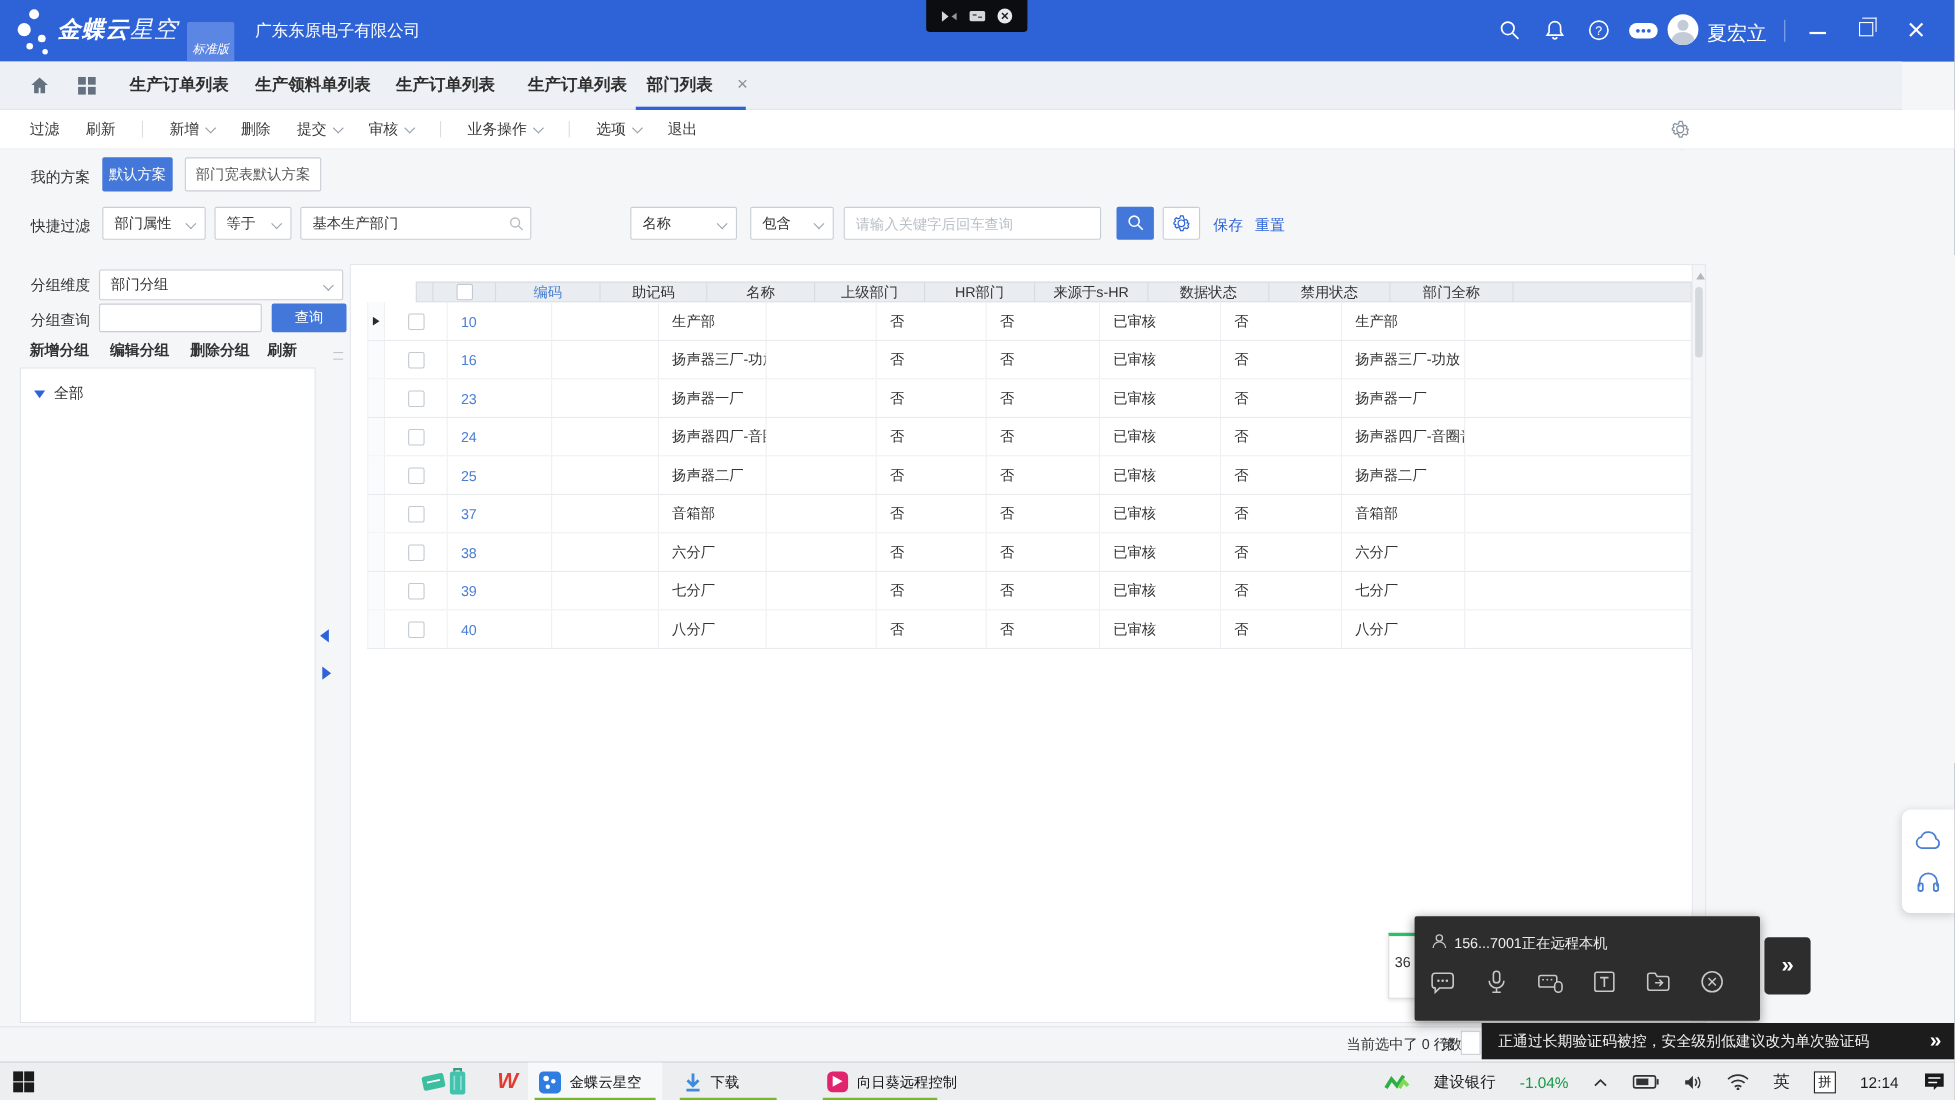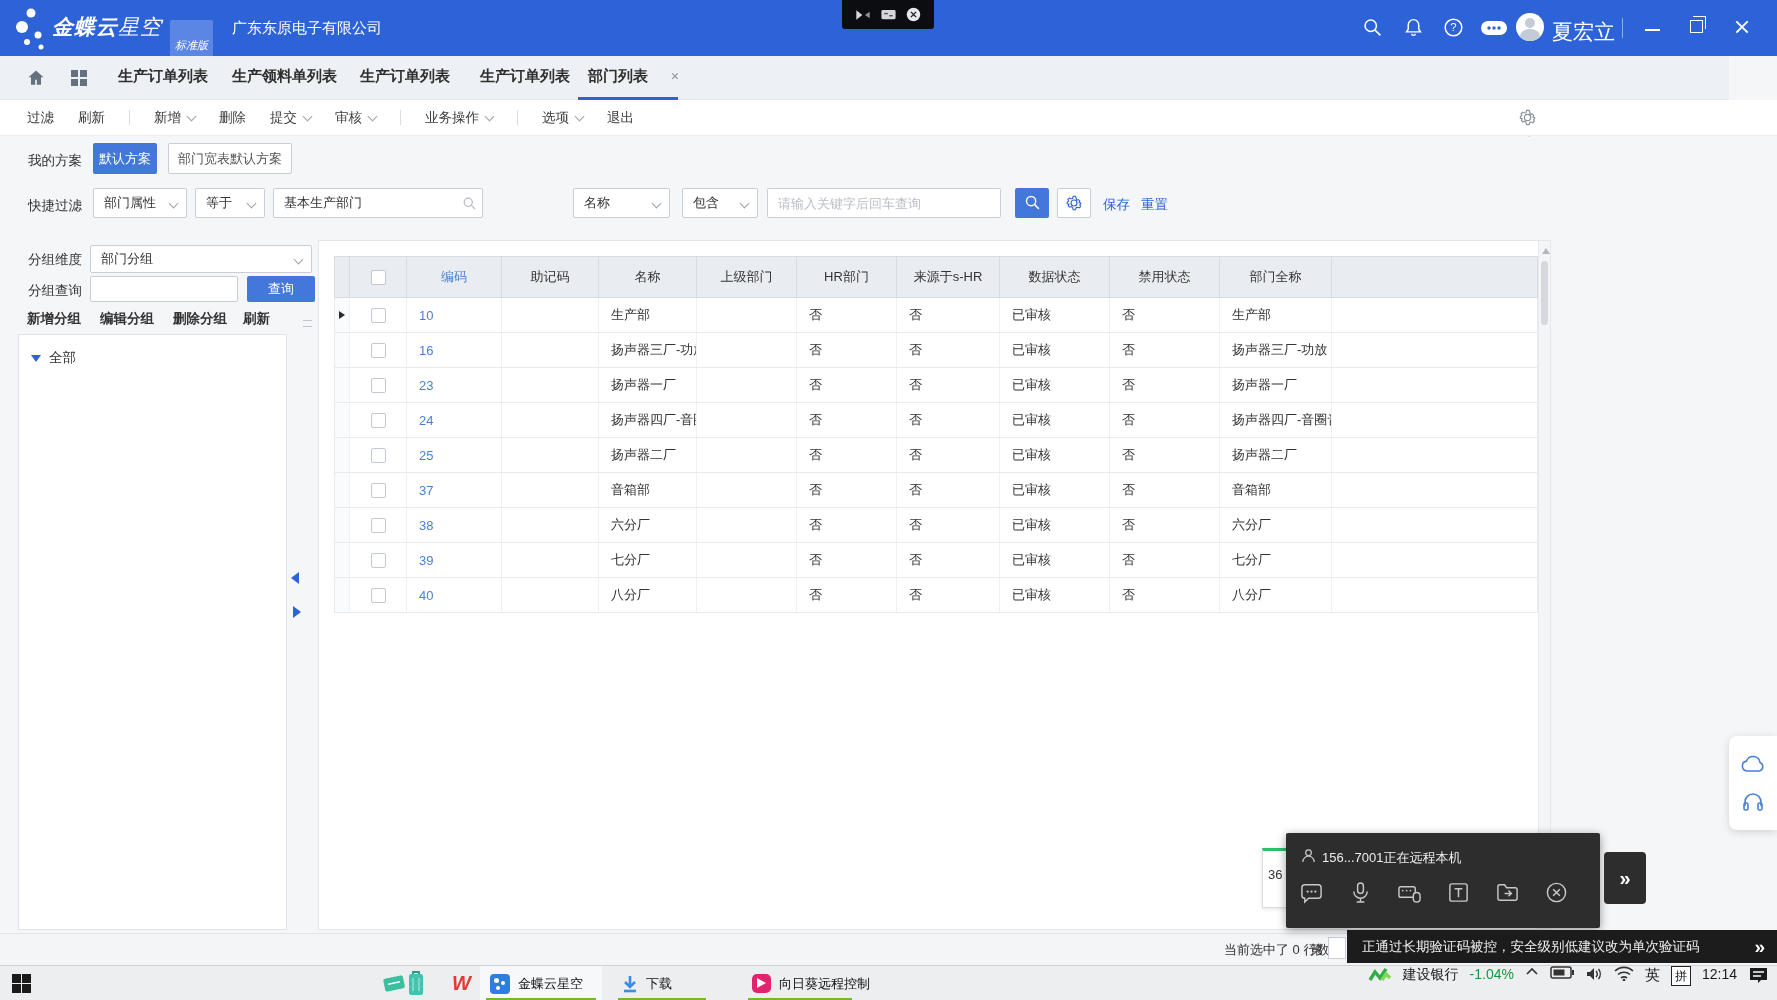--- a/index.html
+++ b/index.html
@@ -13,31 +13,31 @@
   .brand{ position:absolute; left:52px; top:13px; color:#fff; font-size:21px; font-weight:bold; font-style:italic; letter-spacing:1px;}
   .brand .sec{ font-weight:400; opacity:.95; }
   .badge{ position:absolute; left:170px; top:20px; background:#5c86e4; color:#fff; font-size:11px; line-height:15px; padding:18px 5px; border-radius:2px; font-style:italic;}
   .company{ position:absolute; left:232px; top:19px; color:#fff; font-size:15px; }
   .overlaybar{ position:absolute; left:842px; top:0; width:92px; height:29px; background:#0b0d11;
                display:flex; align-items:center; justify-content:space-around; padding:0 8px; border-radius:0 0 3px 3px;}
   .tb-right-ic{ position:absolute; top:17px; color:#fff; }
   .avatar{ position:absolute; left:1516px; top:13px; width:28px; height:28px; border-radius:50%; background:#fff; overflow:hidden;}
   .avatar .head{ position:absolute; left:9px; top:5px; width:10px; height:10px; border-radius:50%; background:#c3cbd6;}
   .avatar .body{ position:absolute; left:4px; top:16px; width:20px; height:14px; border-radius:50% 50% 0 0; background:#c3cbd6;}
-  .username{ position:absolute; left:1552px; top:18px; color:#fff; font-size:21px; }
+  .username{ position:absolute; left:1552px; top:18px; color:#fff; font-size:18px; }
   .tb-sep{ position:absolute; left:1622px; top:18px; width:1px; height:20px; background:rgba(255,255,255,.45); }
   .win-min{ position:absolute; left:1645px; top:29px; width:15px; height:2px; background:#fff; }
   .win-max{ position:absolute; left:1690px; top:20px; width:13px; height:13px; border:1.6px solid #fff; }
   .win-max:before{ content:""; position:absolute; left:2px; top:-5px; width:12px; height:12px; border-top:1.6px solid #fff; border-right:1.6px solid #fff;}
   .win-close{ position:absolute; left:1734px; top:19px; width:16px; height:16px; }
   .win-close:before,.win-close:after{ content:""; position:absolute; left:7px; top:0; width:2px; height:16px; background:#fff;}
   .win-close:before{ transform:rotate(45deg);} .win-close:after{ transform:rotate(-45deg);}
 
   
-  .tabbar{ position:absolute; left:0; top:56px; width:1729px; height:44px; background:#edf0f4; border-bottom:1px solid #e1e4e9;font-family:Liberation Mono, monospace;}
+  .tabbar{ position:absolute; left:0; top:56px; width:1729px; height:44px; background:#edf0f4; border-bottom:1px solid #e1e4e9;}
   .tab{ position:absolute; top:0; height:43px; line-height:43px; font-size:15px; font-weight:700; color:#2e2e2e; white-space:nowrap;}
   .tab-active-underline{ position:absolute; left:578px; top:41px; width:100px; height:3px; background:#2e63d8;}
   .tab-close{ position:absolute; left:668px; top:14px; width:14px; height:14px; color:#8a929c; font-size:13px; line-height:14px; text-align:center;}
   .dbl-chevron{ position:absolute; left:1518px; top:63px; color:#98a0aa; }
 
   
   .actionbar{ position:absolute; left:0; top:100px; width:1777px; height:36px; background:#fff; border-bottom:1px solid #ececec;
               display:flex; align-items:center; padding-left:27px; }
   .act{ font-size:13.5px; color:#3a3a3a; margin-right:24px; display:flex; align-items:center; white-space:nowrap;}
   .act-sep{ width:1px; height:15px; background:#ddd; margin-right:24px; }
@@ -61,21 +61,21 @@
   .treepanel{ position:absolute; left:18px; top:334px; width:269px; height:596px; background:#fff; border:1px solid #e0e4e9; }
   .tree-item{ display:flex; align-items:center; padding:14px 0 0 12px; font-size:13.5px; color:#333; }
   .tri-down{ width:0; height:0; border-left:5px solid transparent; border-right:5px solid transparent; border-top:7px solid #2e63d8; margin-right:8px;}
   .grip{ position:absolute; left:303px; top:320px; width:9px; height:7px; border-top:1.5px solid #c0c5cb; border-bottom:1.5px solid #c0c5cb;}
   .split-left{ position:absolute; left:291px; top:572px; width:0; height:0; border-top:6px solid transparent; border-bottom:6px solid transparent; border-right:8px solid #2e63d8;}
   .split-right{ position:absolute; left:293px; top:606px; width:0; height:0; border-top:6px solid transparent; border-bottom:6px solid transparent; border-left:8px solid #2e63d8;}
 
   
   .pane{ position:absolute; left:318px; top:240px; width:1233px; height:690px; background:#fff; border:1px solid #e4e7eb; }
   .grid{ position:absolute; left:15px; top:15px; width:1204px; }
-  .thead{ display:flex; height:42px; background:#e9edf2; border:1px solid #d7dce2; }
+  .thead{ display:flex; height:19px; background:#e9edf2; border:1px solid #d7dce2;margin-left:44px; }
   .th{ border-right:1px solid #d7dce2; display:flex; align-items:center; justify-content:center; font-size:13px; color:#333; overflow:hidden; white-space:nowrap;}
   .th:last-child{ border-right:none; }
   .trow{ display:flex; height:35px; background:#fff; border:1px solid #e8ebee; border-top:none; }
   .td{ border-right:1px solid #eef0f3; font-size:13px; color:#333; display:flex; align-items:center; padding-left:12px; overflow:hidden; white-space:nowrap;}
   .td:last-child{ border-right:none; }
   .td.center{ justify-content:center; padding-left:0; }
   .c-ind{ width:15px; } .c-chk{ width:57px; } .c-code{ width:95px; } .c-mn{ width:97px; } .c-name{ width:98px; }
   .c-parent{ width:100px; } .c-hr{ width:100px; } .c-src{ width:103px; } .c-status{ width:110px; } .c-dis{ width:110px; }
   .c-full{ width:112px; } .c-fill{ flex:1; }
   .td.c-ind{ background:#fafbfc; padding-left:0; justify-content:center;}
@@ -112,21 +112,21 @@
   .start i{ background:#1b1b1b; }
   .tsearch{ position:absolute; left:46px; top:3px; width:292px; height:28px; background:#fff; border:1px solid #bfc3c9;
             display:flex; align-items:center; padding-left:12px; color:#444; font-size:14px; gap:10px;}
   .taskbtn{ position:absolute; top:0; height:35px; display:flex; align-items:center; gap:8px; font-size:13px; color:#111; padding:0 10px;}
   .taskbtn .underline{ position:absolute; left:6px; right:6px; bottom:0; height:3px; background:#76b82a;}
   .taskbtn.active{ background:#f7f8fa; }
   .kd-ic{ width:20px; height:20px; border-radius:4px; background:#2f7de1; position:relative;}
   .kd-ic i{ position:absolute; background:#fff; border-radius:50%;}
   .sun-ic{ width:19px; height:19px; border-radius:5px; background:#e0256e; position:relative;}
   .sun-ic:before{ content:""; position:absolute; left:5px; top:4px; width:0; height:0; border-top:5px solid transparent; border-bottom:5px solid transparent; border-left:9px solid #fff;}
-  .tray{ position:absolute; right:8px; top:0; height:35px; display:flex; gap:11px;}
+  .tray{ position:absolute; right:8px; top:0; height:35px; display:flex; align-items:center; gap:22px;}
   .tray-txt{ font-size:14px; color:#1b1b1b; }
   .stock-change{ font-size:14px; color:#149943; }
   .ime-box{ width:20px; height:20px; border:1.5px solid #222; font-size:12px; color:#111; display:flex; align-items:center; justify-content:center; background:#fff;}
   .travel-ic{ position:absolute; left:382px; top:4px; width:46px; height:27px;}
   .wps{ position:absolute; left:452px; top:6px; font-size:20px; font-weight:bold; color:#e03c31; font-style:italic;}
 </style>
 </head>
 <body>
 
 <div class="window">

